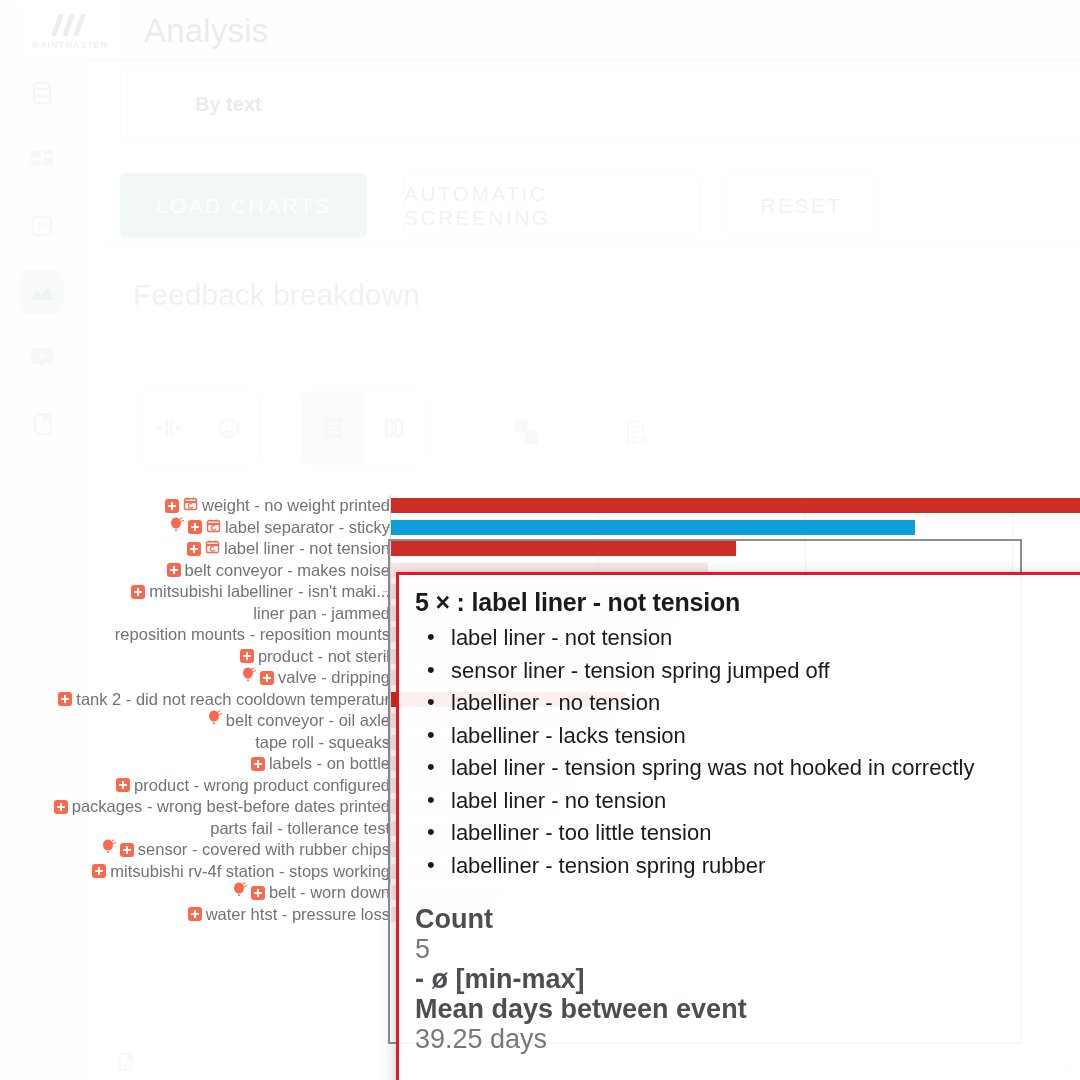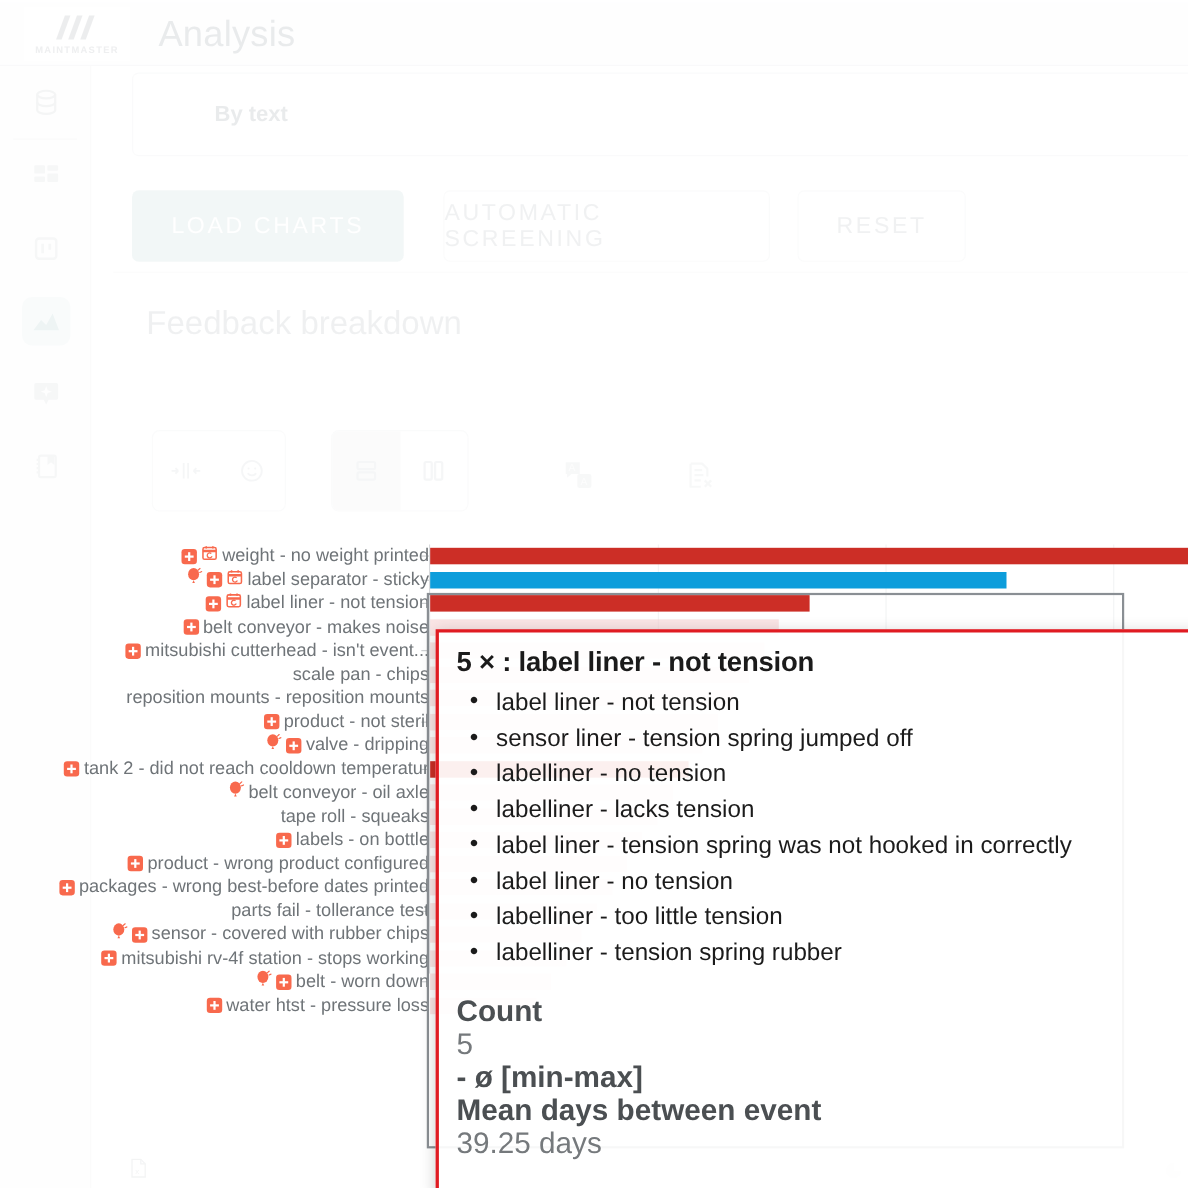--- a/index.html
+++ b/index.html
@@ -402,26 +402,26 @@
         </div>
         <div class="row">
           <div class="row-label">
             <span class="badge-plus"></span>
             <span class="lbl-text">belt conveyor - makes noise</span>
           </div>
         </div>
         <div class="row">
           <div class="row-label">
             <span class="badge-plus"></span>
-            <span class="lbl-text">mitsubishi cutterhead - isn't event...</span>
-          </div>
-        </div>
-        <div class="row">
-          <div class="row-label">
-            <span class="lbl-text">scale pan - chips</span>
+            <span class="lbl-text">mitsubishi labelliner - isn't maki...</span>
+          </div>
+        </div>
+        <div class="row">
+          <div class="row-label">
+            <span class="lbl-text">liner pan - jammed</span>
           </div>
         </div>
         <div class="row">
           <div class="row-label">
             <span class="lbl-text">reposition mounts - reposition mounts</span>
           </div>
         </div>
         <div class="row">
           <div class="row-label">
             <span class="badge-plus"></span>

